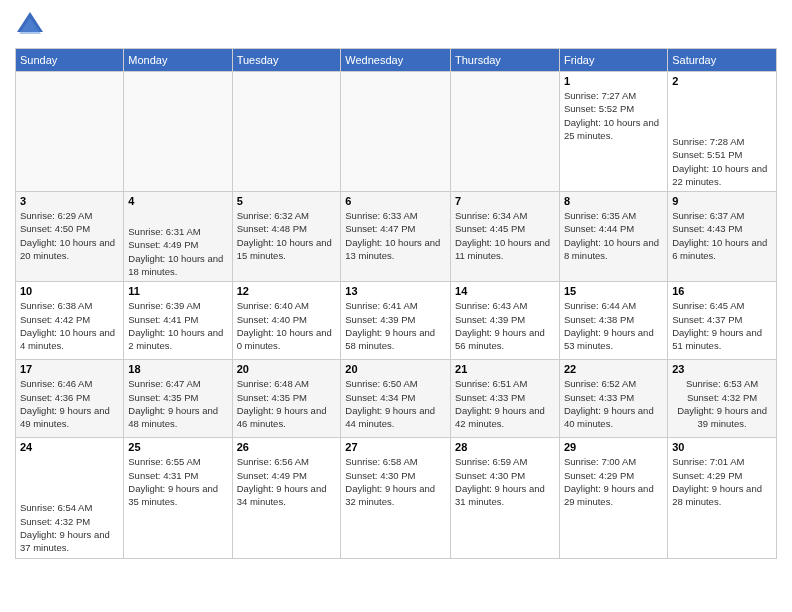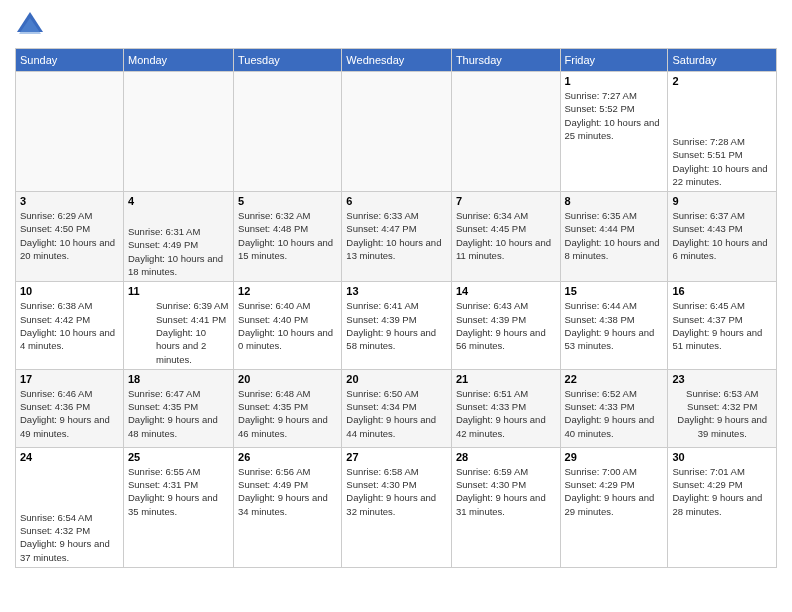--- a/index.html
+++ b/index.html
@@ -147,21 +147,21 @@
         </tr>
         <tr>
           <td>
             <span class="day-num">10</span>
             <div class="day-info" style="white-space: pre-line;">Sunrise: 6:38 AM
 Sunset: 4:42 PM
 Daylight: 10 hours and 4 minutes.</div>
           </td>
           <td>
             <span class="day-num">11</span>
-            <div class="day-info" style="white-space: pre-line; margin-left: 28px;">Sunrise: 6:39 AM
+            <div class="day-info" style="white-space: pre-line;">Sunrise: 6:39 AM
 Sunset: 4:41 PM
 Daylight: 10 hours and 2 minutes.</div>
           </td>
           <td>
             <span class="day-num">12</span>
             <div class="day-info" style="white-space: pre-line;">Sunrise: 6:40 AM
 Sunset: 4:40 PM
 Daylight: 10 hours and 0 minutes.</div>
           </td>
           <td>

